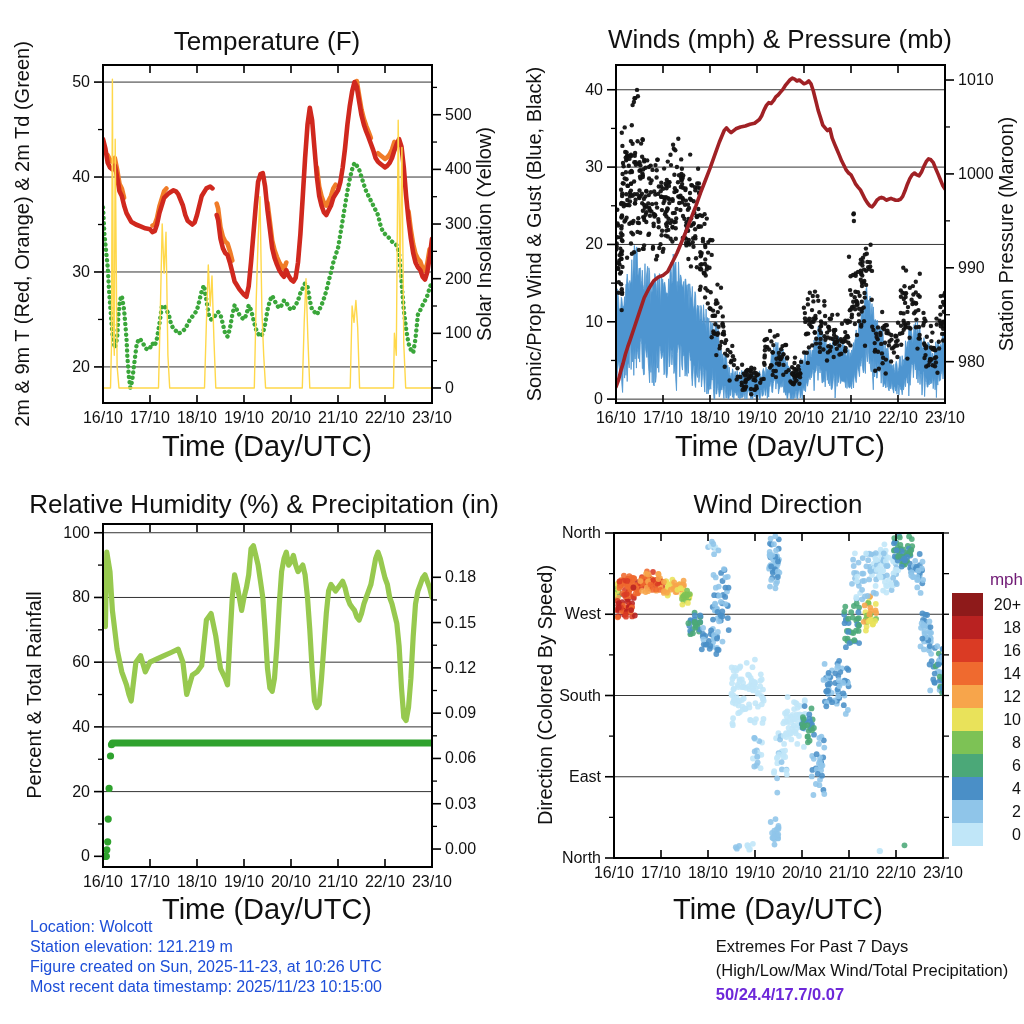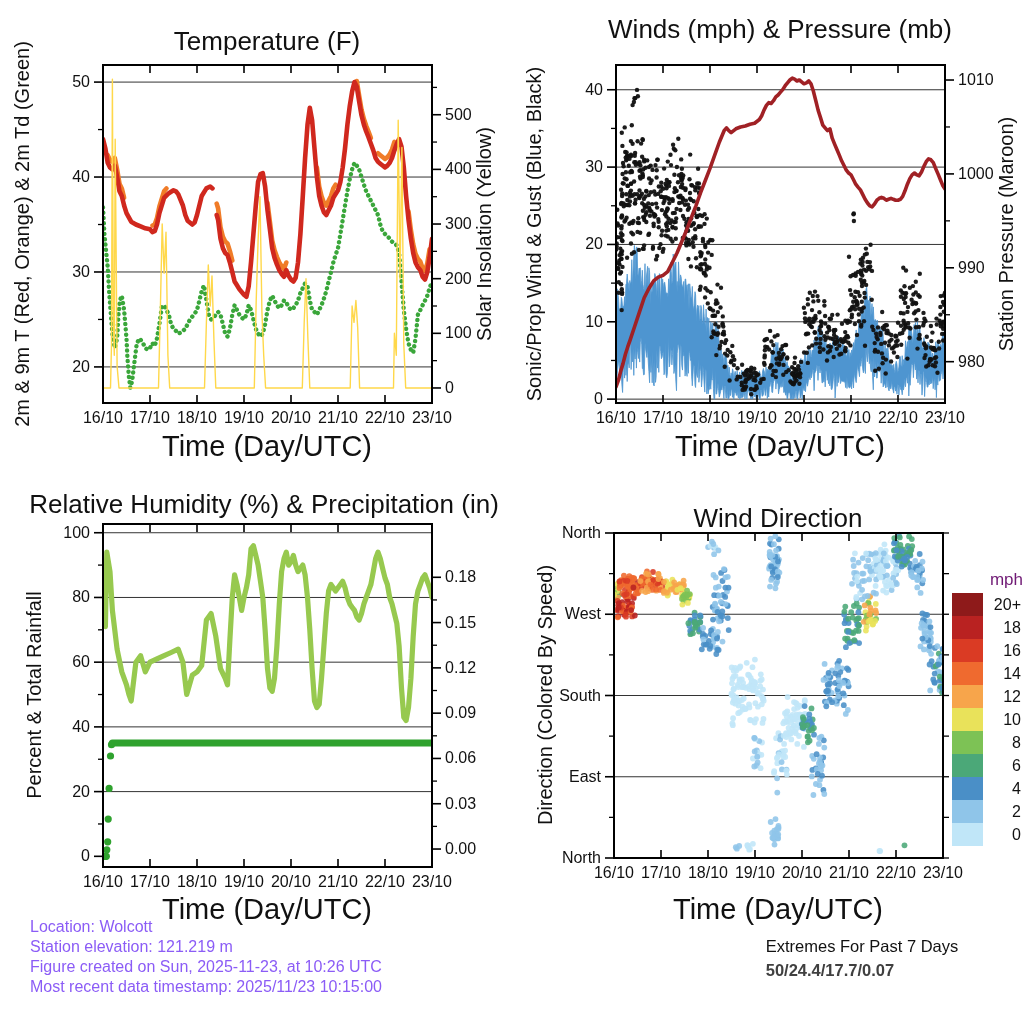--- a/index.html
+++ b/index.html
@@ -3,21 +3,21 @@
 <meta charset="utf-8">
 <style>
   html,body{margin:0;padding:0;background:#fff;}
   #page{position:relative;width:1024px;height:1024px;background:#ffffff;overflow:hidden;
         font-family:"Liberation Sans","DejaVu Sans",sans-serif;color:#1a1a1a;}
   #chart-svg{position:absolute;left:0;top:0;}
   .ttl{position:absolute;transform:translateX(-50%);font-size:26px;white-space:nowrap;color:#111;text-align:center;}
   .xlab{position:absolute;transform:translateX(-50%);font-size:29px;white-space:nowrap;color:#111;}
   .ylab{position:absolute;transform:translate(-50%,-50%) rotate(-90deg);font-size:20px;white-space:nowrap;color:#111;}
   .mph{position:absolute;font-size:17px;color:#701a75;}
-  .fl{position:absolute;left:30px;top:917px;font-size:16px;line-height:20px;color:#8b5cf6;}
+  .fl{position:absolute;left:30px;top:917px;font-size:16px;line-height:20px;color:#1d4ed8;}
   .fr{position:absolute;left:862px;top:934px;transform:translateX(-50%);text-align:left;
       font-size:16.5px;line-height:24px;color:#111;white-space:nowrap;}
   .fr .vals{font-weight:bold;}
 </style>
 </head>
 <body>
 
 <div id="page">
   <svg id="chart-svg" width="1024" height="1024" viewBox="0 0 1024 1024">
       <clipPath id="clip0">
@@ -2312,23 +2312,23 @@
         <rect x="952" y="777" width="31" height="23" fill="#4a8fc7"></rect>
         <text x="1021" y="794" text-anchor="end" font-size="16px" fill="#111">4</text>
         <rect x="952" y="800" width="31" height="23" fill="#8fc5e9"></rect>
         <text x="1021" y="817" text-anchor="end" font-size="16px" fill="#111">2</text>
         <rect x="952" y="823" width="31" height="23" fill="#c0e6f8"></rect>
         <text x="1021" y="840" text-anchor="end" font-size="16px" fill="#111">0</text>
       </g>
     </svg>
 
   <div class="ttl" style="left:267px;top:26px">Temperature (F)</div>
-  <div class="ttl" style="left:780px;top:14px">Winds (mph) &amp; Pressure (mb)</div>
+  <div class="ttl" style="left:780px;top:24px">Winds (mph) &amp; Pressure (mb)</div>
   <div class="ttl" style="left:264px;top:489px">Relative Humidity (%) &amp; Precipitation (in)</div>
-  <div class="ttl" style="left:778px;top:503px">Wind Direction</div>
+  <div class="ttl" style="left:778px;top:489px">Wind Direction</div>
 
   <div class="xlab" style="left:267px;top:430px">Time (Day/UTC)</div>
   <div class="xlab" style="left:780px;top:430px">Time (Day/UTC)</div>
   <div class="xlab" style="left:267px;top:893px">Time (Day/UTC)</div>
   <div class="xlab" style="left:778px;top:893px">Time (Day/UTC)</div>
 
   <div class="ylab" style="left:22px;top:234px">2m &amp; 9m T (Red, Orange) &amp; 2m Td (Green)</div>
   <div class="ylab" style="left:484px;top:234px">Solar Insolation (Yellow)</div>
   <div class="ylab" style="left:534px;top:234px">Sonic/Prop Wind &amp; Gust (Blue, Black)</div>
   <div class="ylab" style="left:1006px;top:234px">Station Pressure (Maroon)</div>
@@ -2339,15 +2339,16 @@
 
   <div class="fl">
     <div>Location: Wolcott</div>
     <div>Station elevation: 121.219 m</div>
     <div>Figure created on Sun, 2025-11-23, at 10:26 UTC</div>
     <div>Most recent data timestamp: 2025/11/23 10:15:00</div>
   </div>
 
   <div class="fr">
     <div>Extremes For Past 7 Days</div>
-    <div class="vals" style="color: #404040;">50/24.4/17.7/0.07</div>
+    <div>(High/Low/Max Wind/Total Precipitation)</div>
+    <div class="vals" style="color: #6d28d9;">50/24.4/17.7/0.07</div>
   </div>
 </div>
 
 </body></html>

